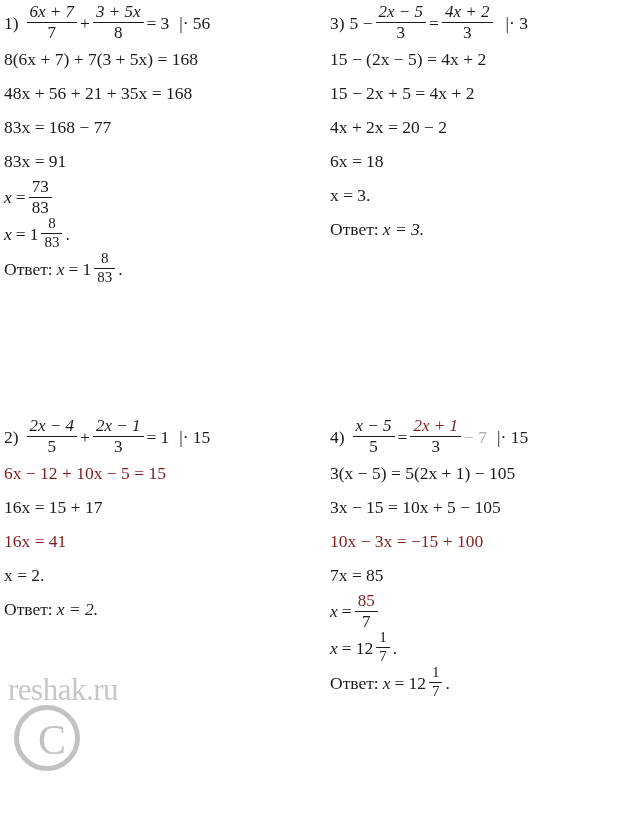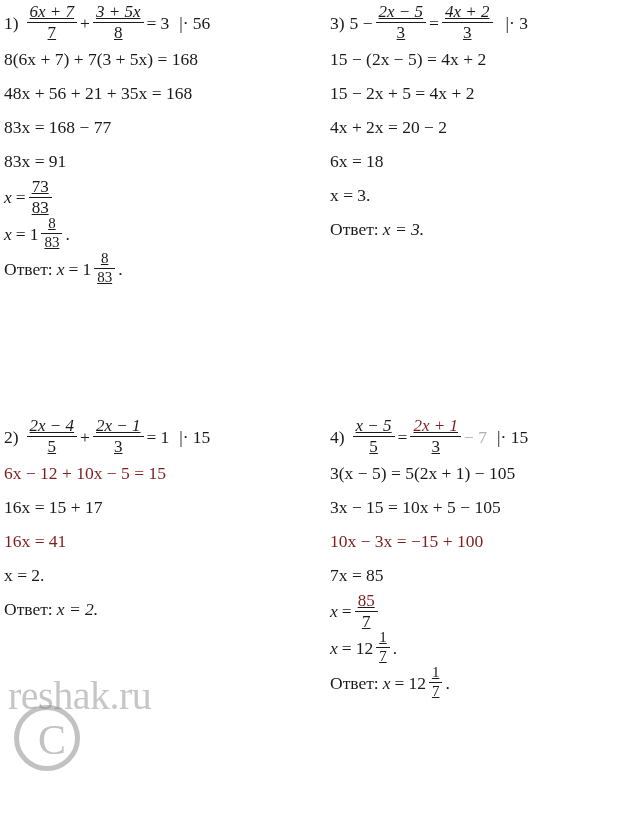--- a/index.html
+++ b/index.html
@@ -44,21 +44,20 @@
     font-style: italic;
   }
   .frac {
     display: inline-flex;
     flex-direction: column;
     align-items: center;
     vertical-align: middle;
     margin: 0 3px;
     position: relative;
     top: -1px;
-    text-decoration: underline;
   }
   .frac .top {
     padding: 0 3px 1px 3px;
     font-size: 17px;
     line-height: 1.05;
   }
   .frac .bot {
     padding: 1px 3px 0 3px;
     font-size: 17px;
     line-height: 1.05;
@@ -87,21 +86,21 @@
     top: 650px;
     width: 200px;
     height: 130px;
     pointer-events: none;
   }
   .wm-text {
     position: absolute;
     left: 0px;
     top: 22px;
     font-family: "Liberation Serif", serif;
-    font-size: 40px;
+    font-size: 31px;
     color: rgba(120,120,120,0.42);
     letter-spacing: -0.5px;
   }
   .wm-circle {
     position: absolute;
     left: 6px;
     top: 55px;
     width: 66px;
     height: 66px;
     border: 5px solid rgba(120,120,120,0.45);

